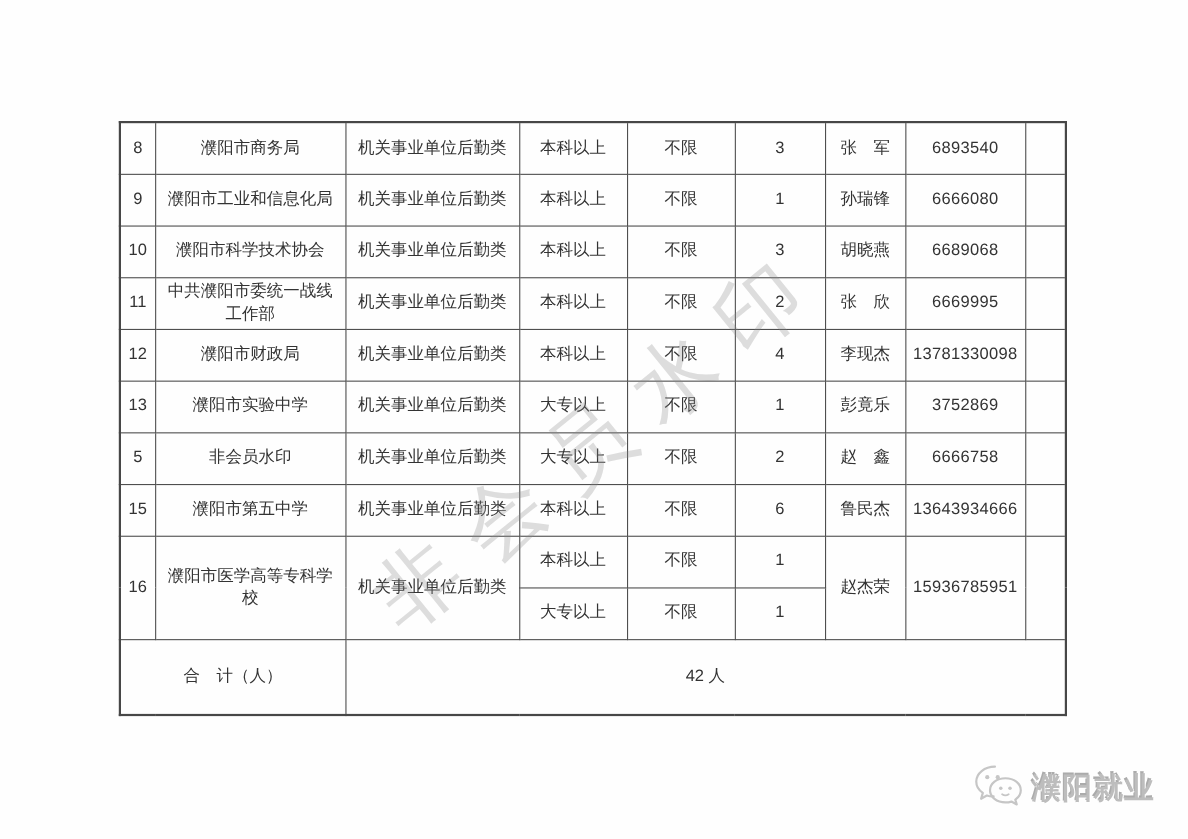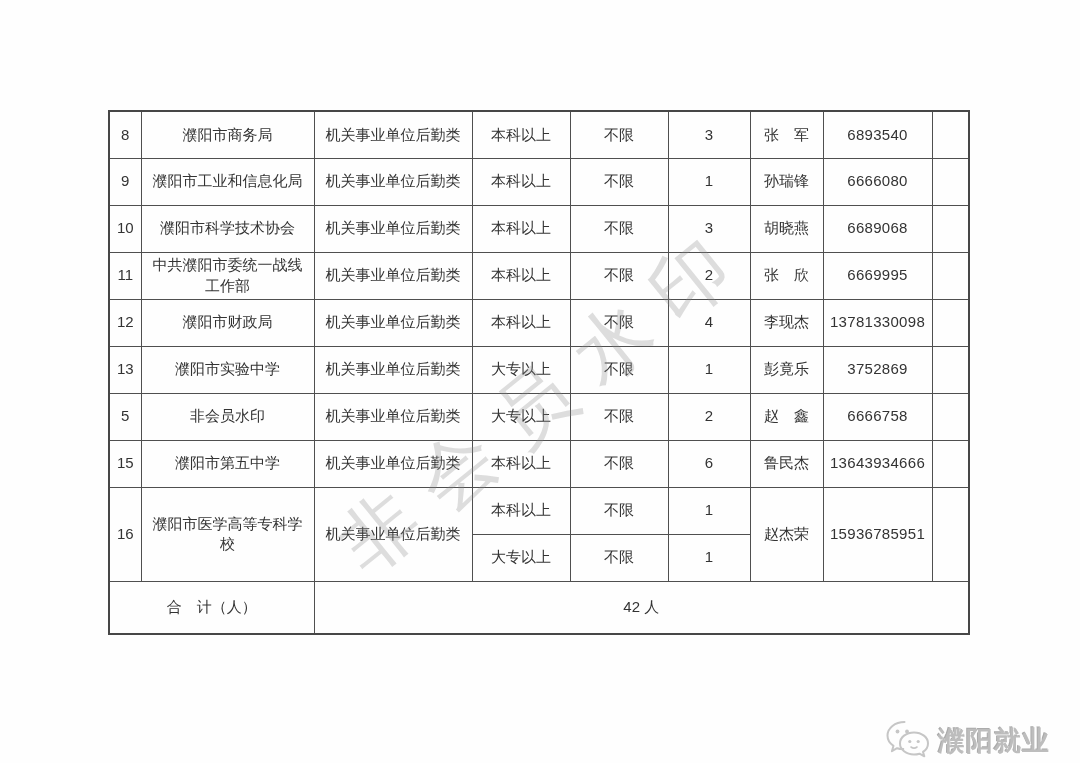--- a/index.html
+++ b/index.html
@@ -46,31 +46,31 @@
     vertical-align: middle;
     color: #333333;
     font-size: 15px;
     line-height: 1.35;
     padding: 2px 4px;
     overflow: hidden;
     background: transparent;
   }
   tr.r    { height: 47px; }
   tr.r16  { height: 47px; }
-  tr.rsum { height: 53px; }
+  tr.rsum { height: 69px; }
   td.c-no    { font-size: 15px; }
   td.c-org   { padding: 2px 6px; margin-top: 43px; }
   td.c-phone { font-size: 15px; letter-spacing: 0.3px; }
   td.c-sum-label { font-size: 16px; }
   td.c-sum-value { font-size: 16px; }
   
   .logo {
     position: absolute;
     left: 884px;
-    top: 718px;
+    top: 693px;
     display: flex;
     align-items: center;
     z-index: 4;
   }
   .logo .wechat-icon { display: block; }
   .logo-text {
     margin-left: 6px;
     font-size: 27px;
     font-weight: bold;
     color: #bdbdbd;

